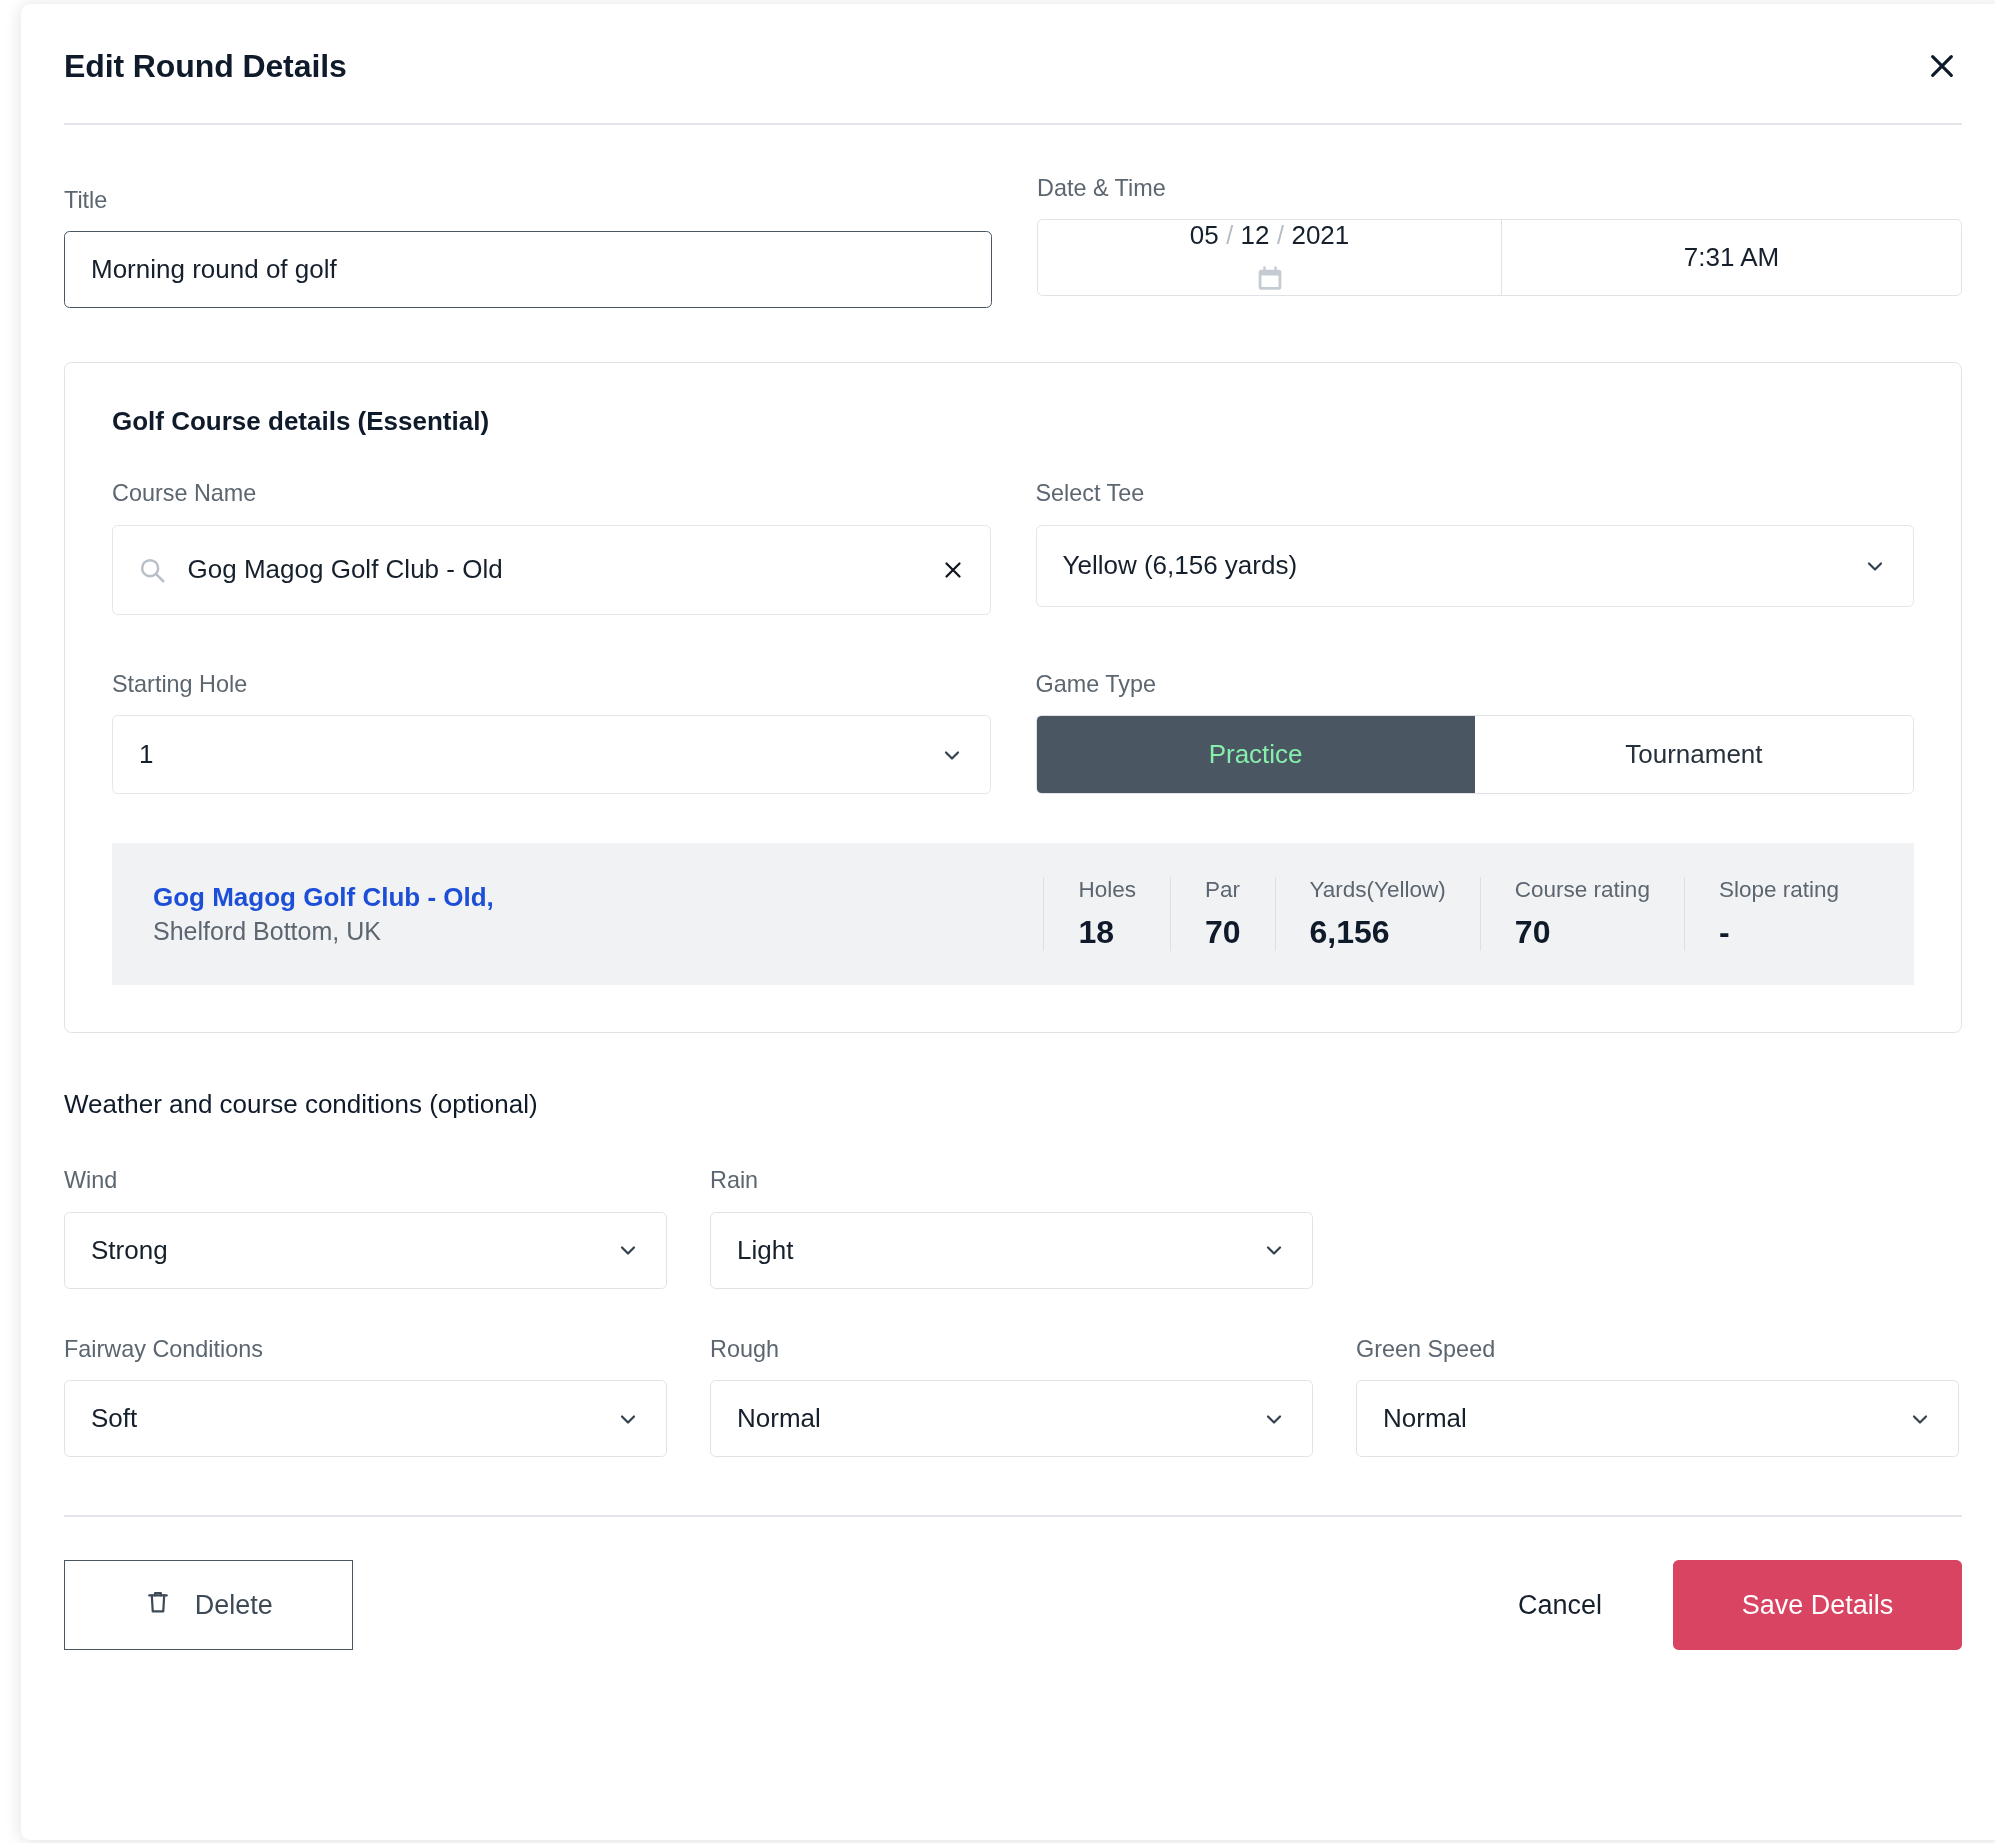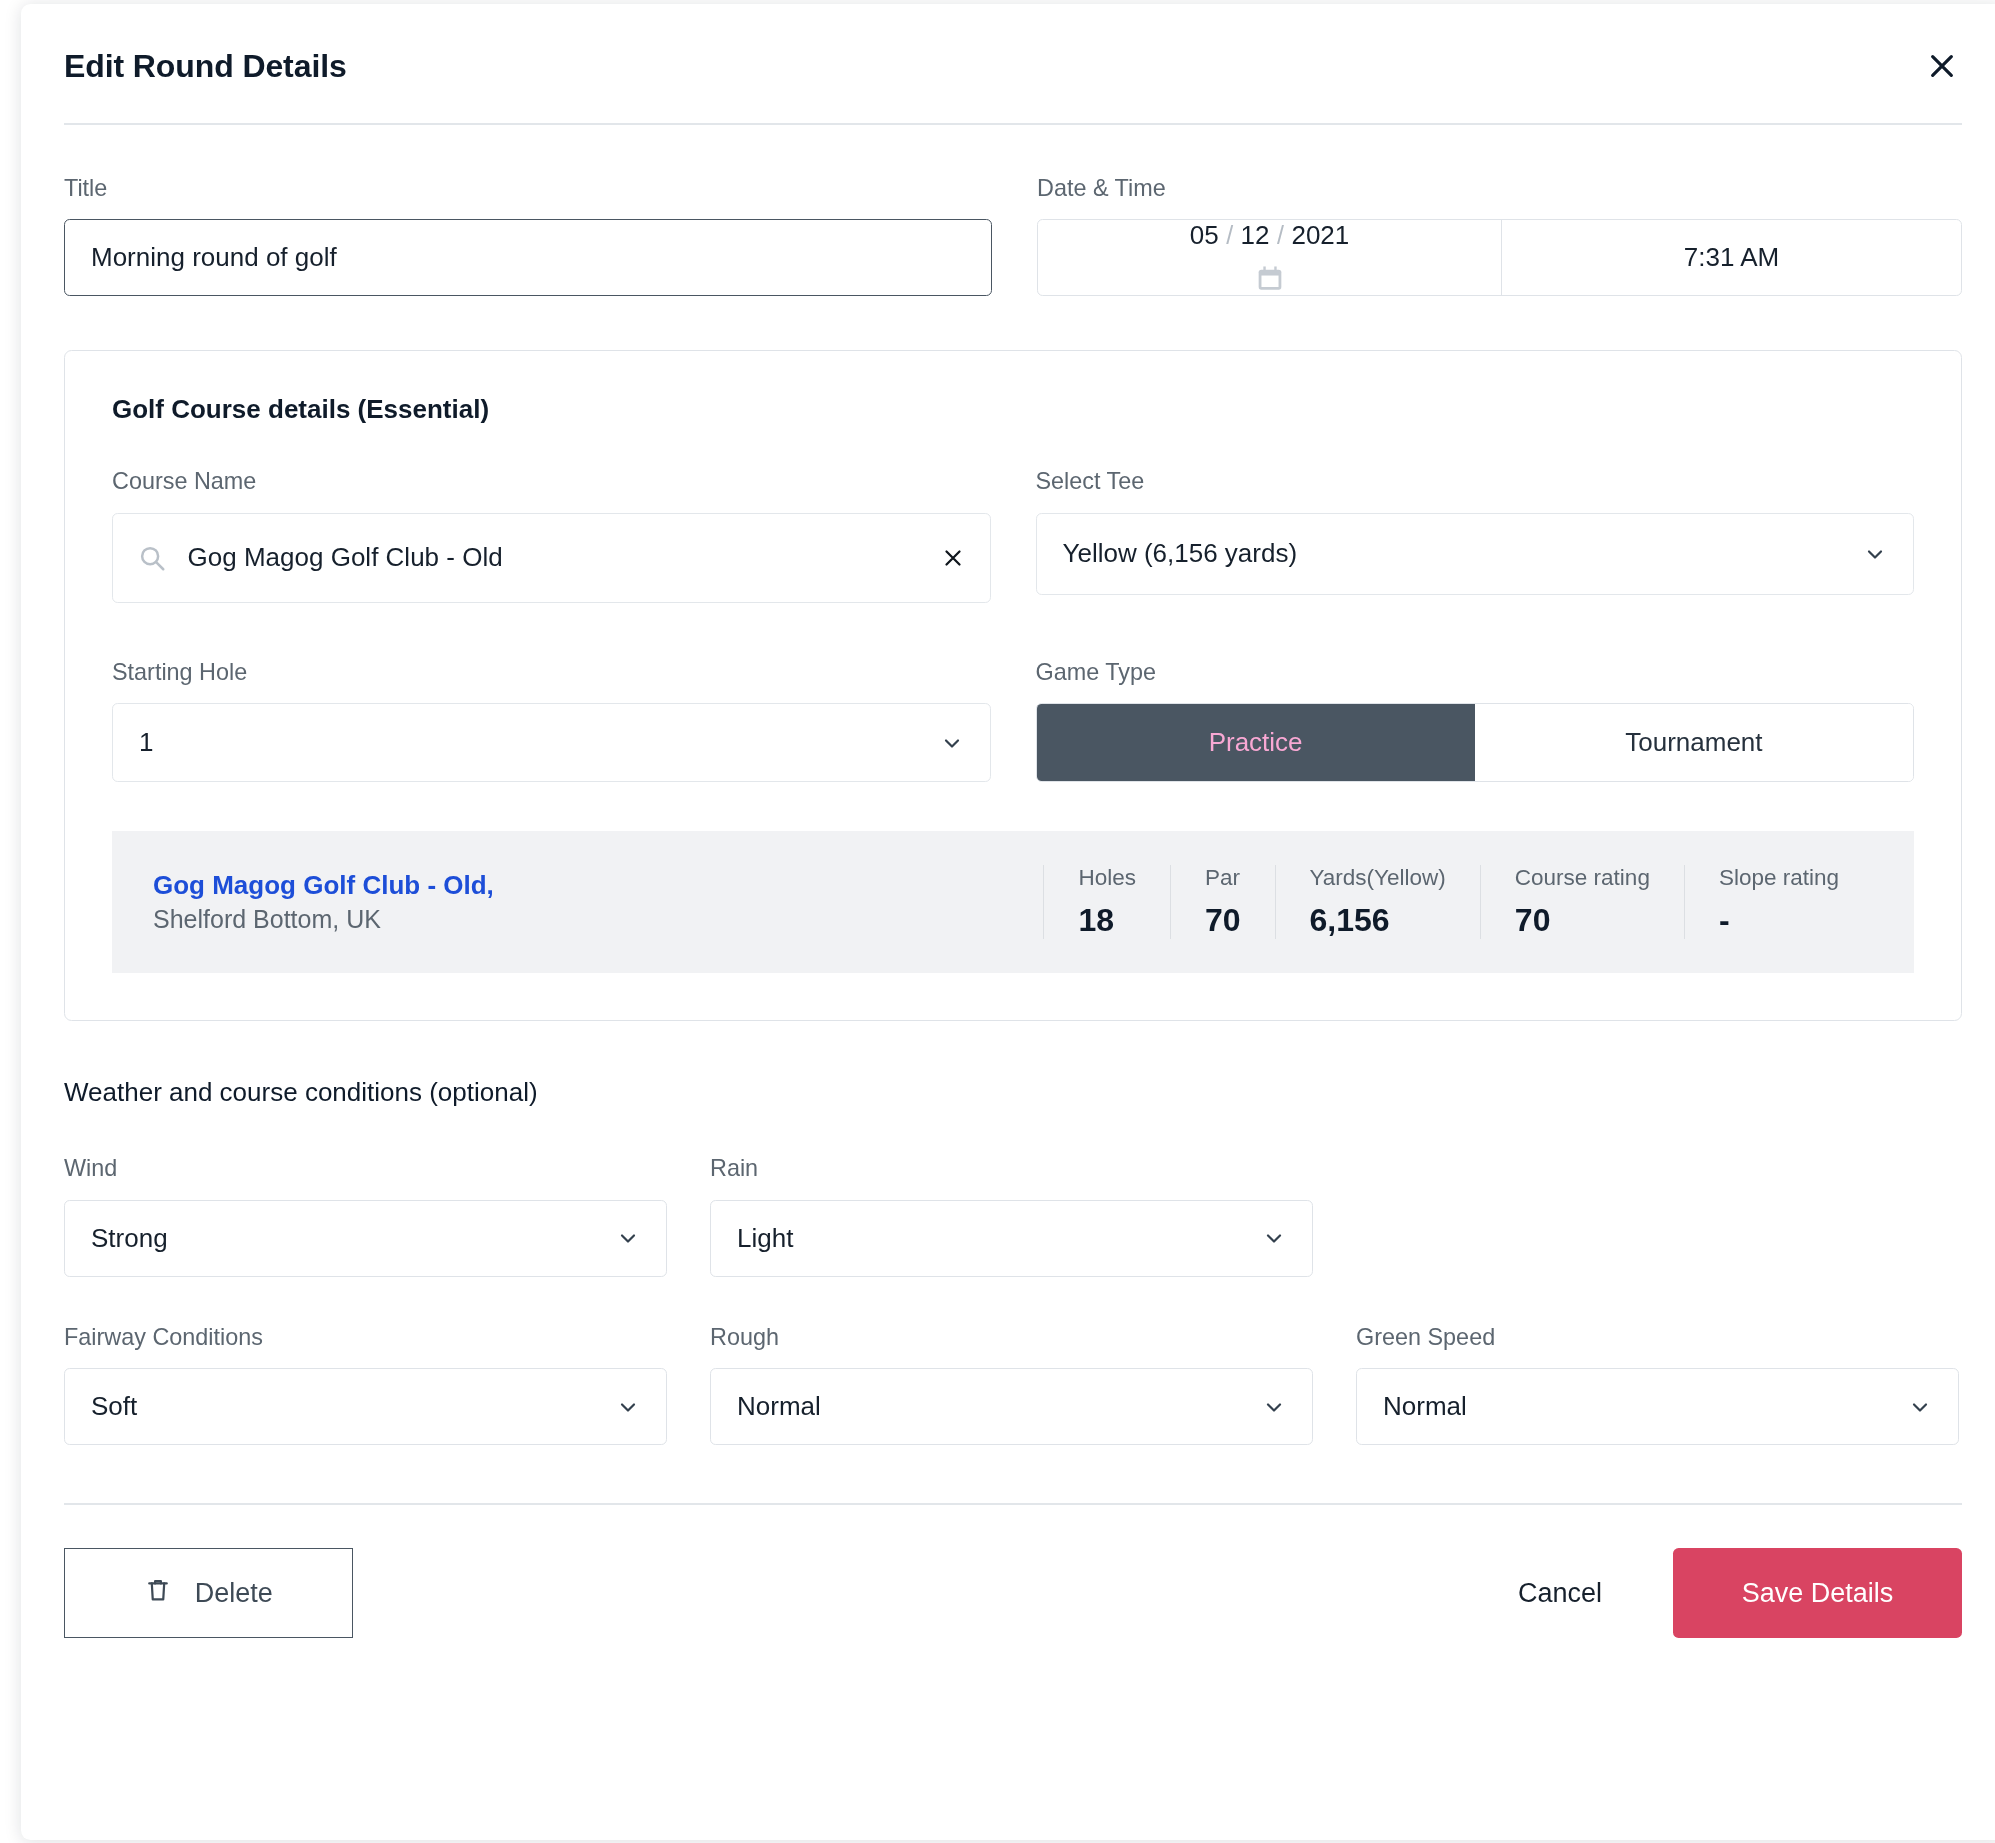--- a/index.html
+++ b/index.html
@@ -80,21 +80,21 @@
     flex: 0 0 auto;
     display: flex; align-items: center; justify-content: center;
   }
 
   
   .row-top {
     display: flex;
     gap: 45px;
     margin-top: 52px;
   }
-  .col-title { width: 928px; }
+  .col-title { width: 928px; margin-top: 12px; }
   .col-datetime { flex: 1; }
 
   .datetime-wrap {
     display: flex;
     height: 77px;
     border: 1.9px solid #dfe3e8;
     border-radius: 5.6px;
     overflow: hidden;
   }
   .date-part {
@@ -191,21 +191,21 @@
   .seg-btn {
     flex: 1;
     display: flex; align-items: center; justify-content: center;
     font-size: 26px;
     cursor: pointer;
     background: #fff;
     color: #26313d;
   }
   .seg-btn.active {
     background: #4a5662;
-    color: #f9a8d4;
+    color: #86efac;
   }
 
   
   .stats {
     margin-top: 49px;
     background: #f1f2f4;
     display: flex;
     align-items: stretch;
     padding: 34px 41px;
   }

